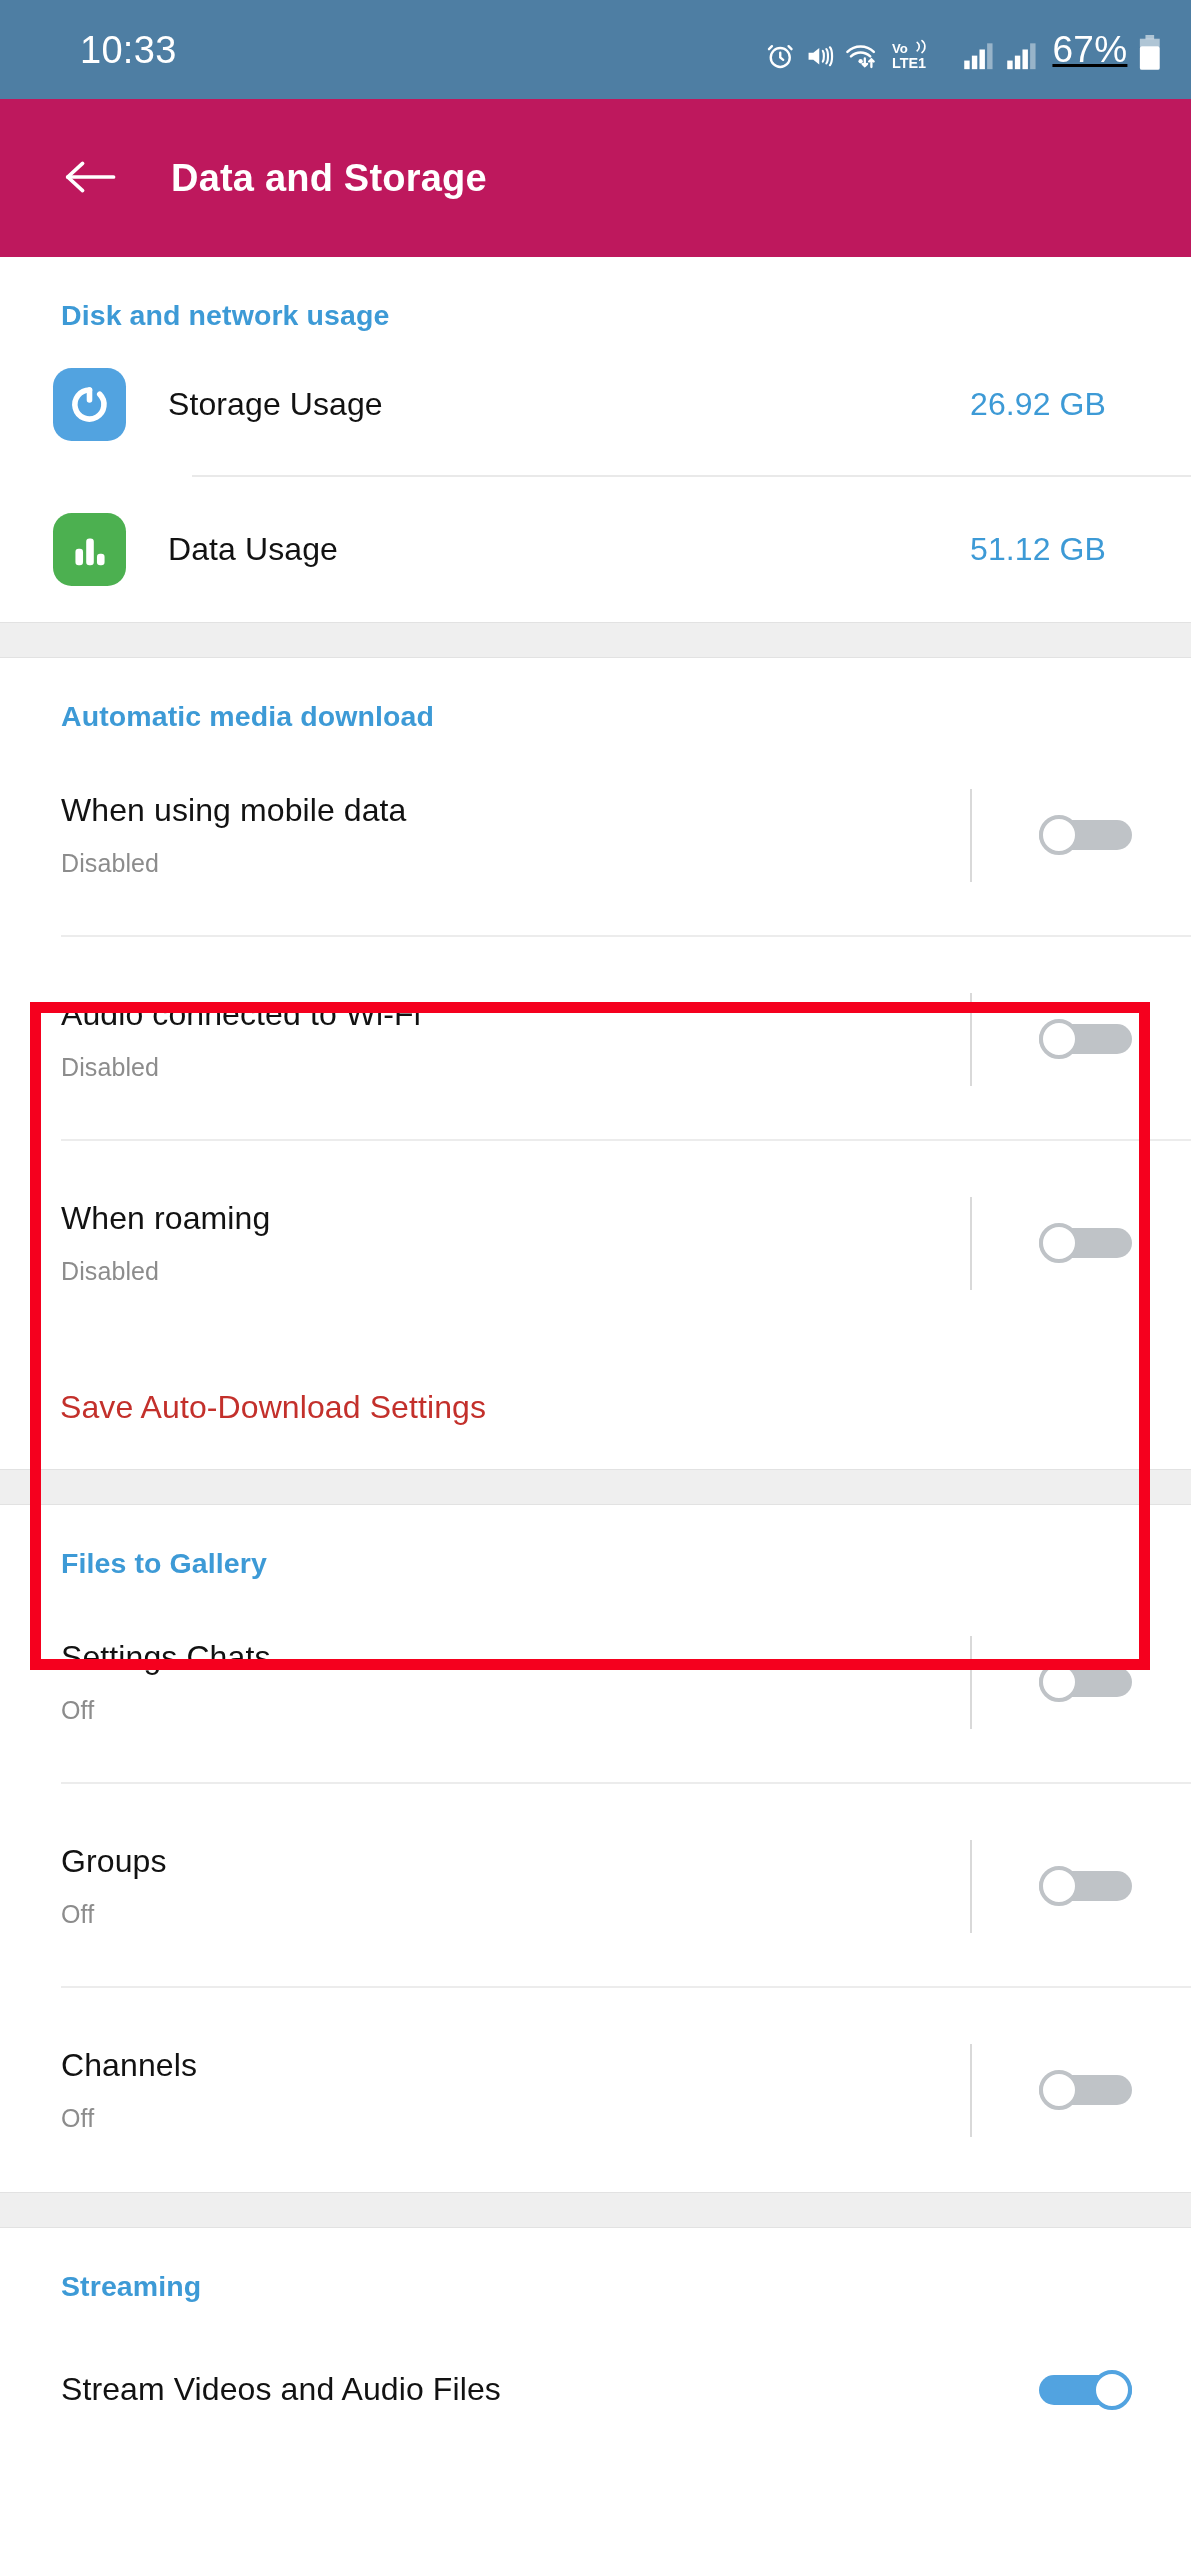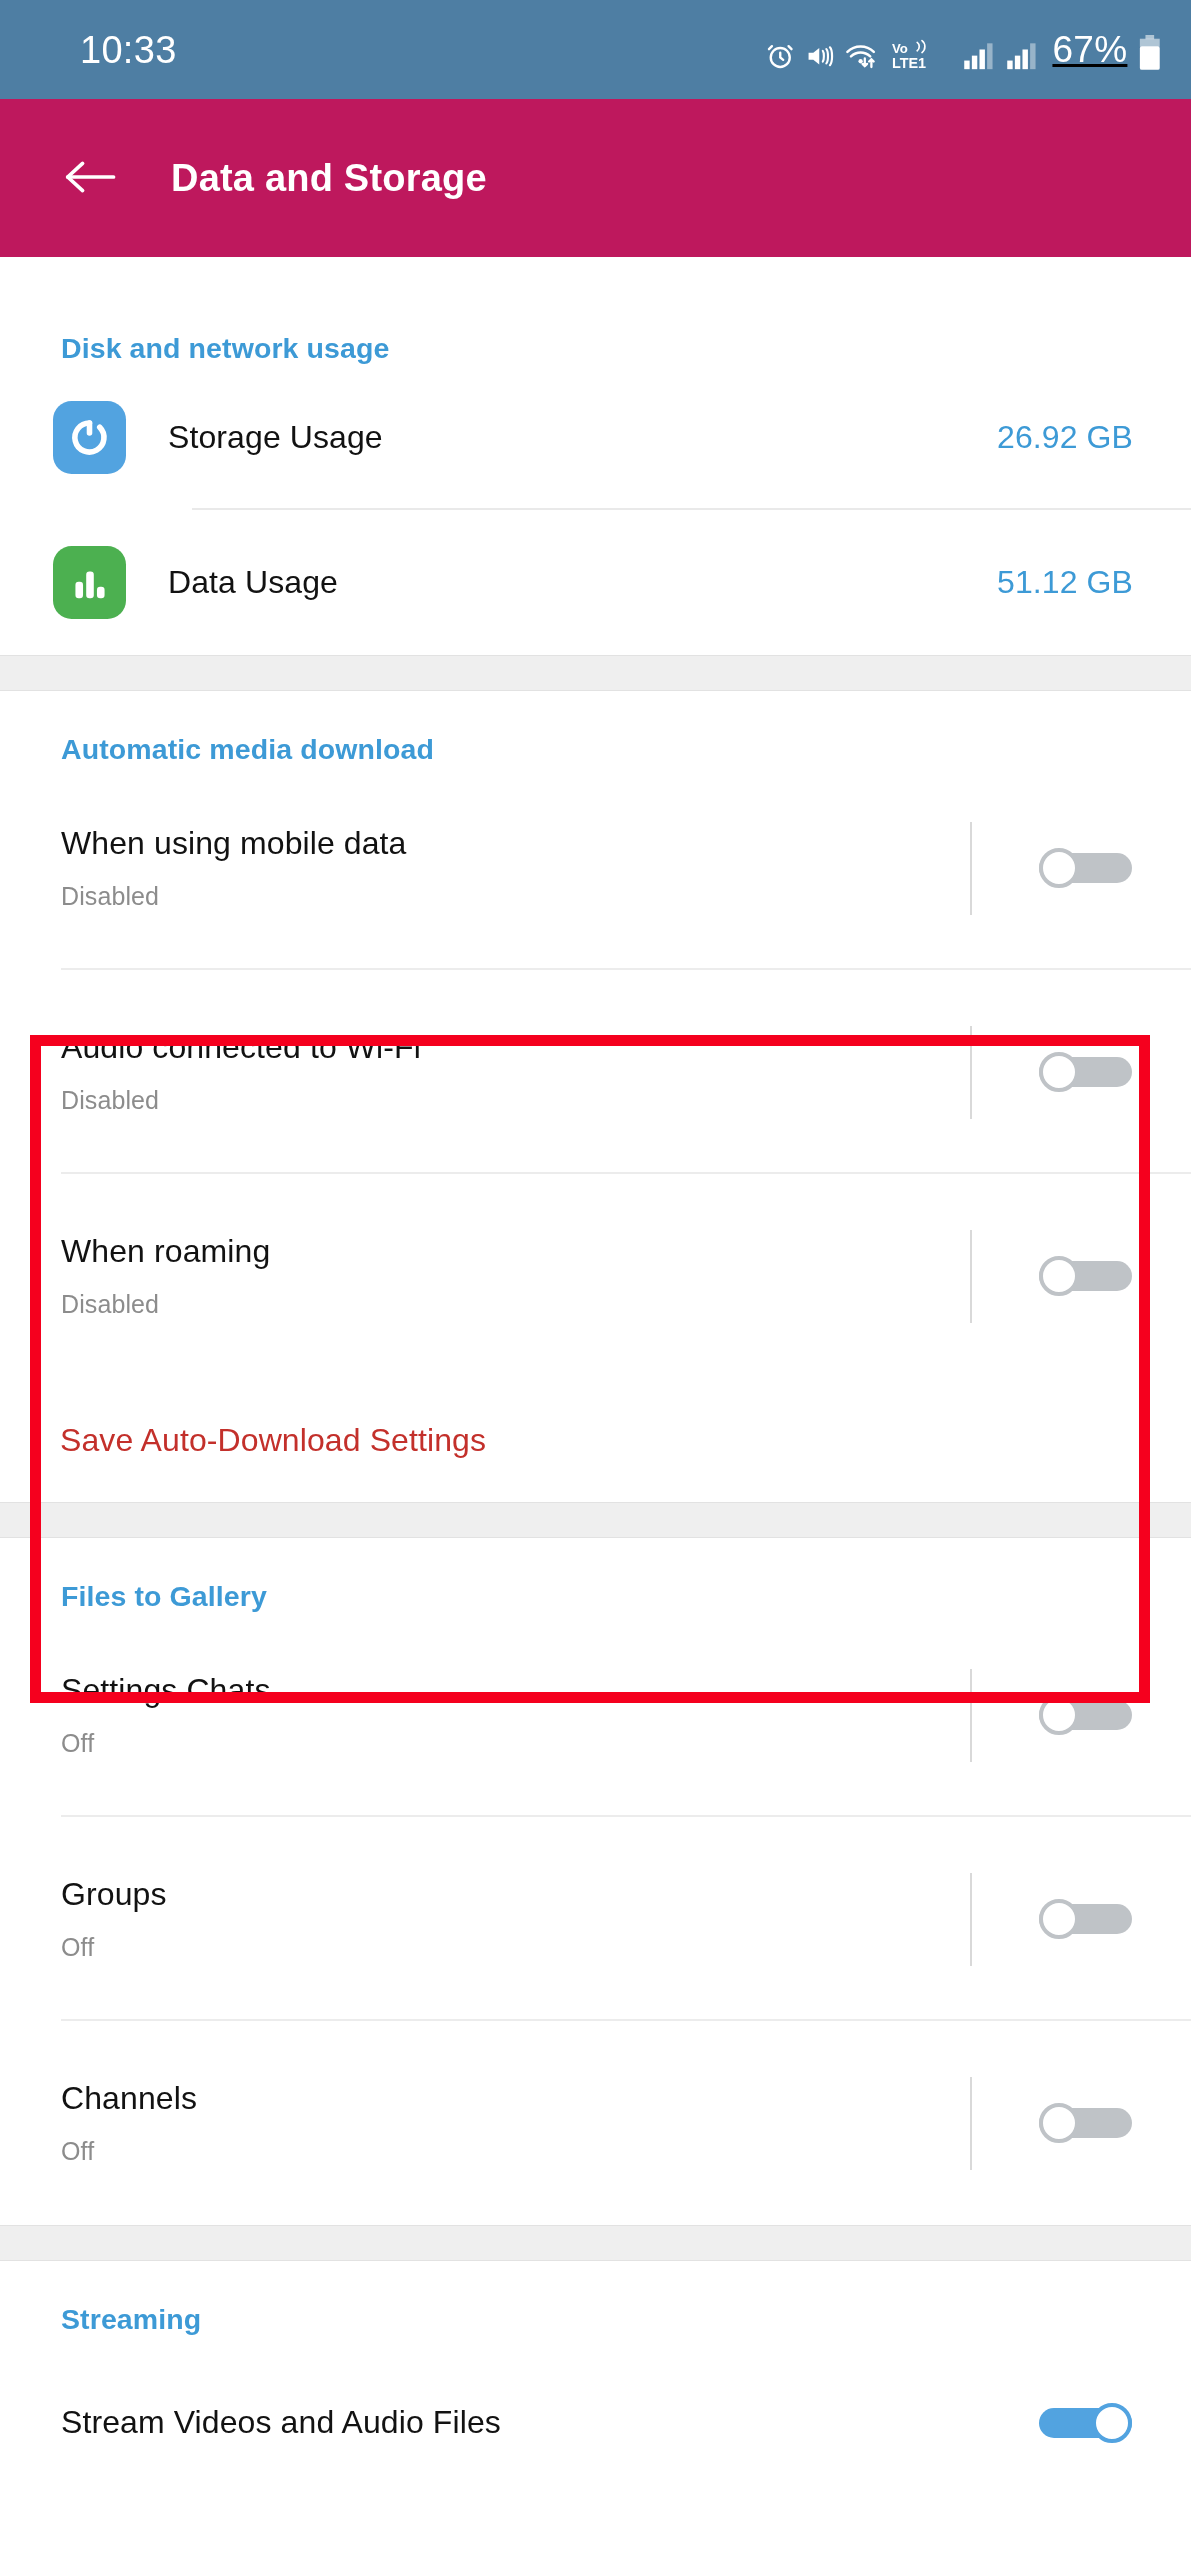--- a/index.html
+++ b/index.html
@@ -83,21 +83,21 @@
     background:#efefef;
     border-top:1.2px solid #e2e2e2;
     border-bottom:1.2px solid #e2e2e2;
   }
 
   
   .usage-row{
     display:flex;
     align-items:center;
     height:145px;
-    padding:0 59px 0 53px;
+    padding:0 86px 0 53px;
     position:relative;
   }
   .usage-icon{
     width:73px;
     height:73px;
     border-radius:18.6px;
     flex:0 0 73px;
     display:flex;
     align-items:center;
     justify-content:center;
@@ -217,21 +217,21 @@
     left:30px;
     top:745px;
     width:1120px;
     height:668px;
     border:11.2px solid #F5001E;
     pointer-events:none;
     z-index:50;
   }
 
   
-  .rel-wrap{ position:relative;margin-top:33px; }
+  .rel-wrap{ position:relative; }
 </style>
 </head>
 <body>
 
 <div class="statusbar">
   <div class="status-time">10:33</div>
 
   <div class="status-icons">
 
     <span>

